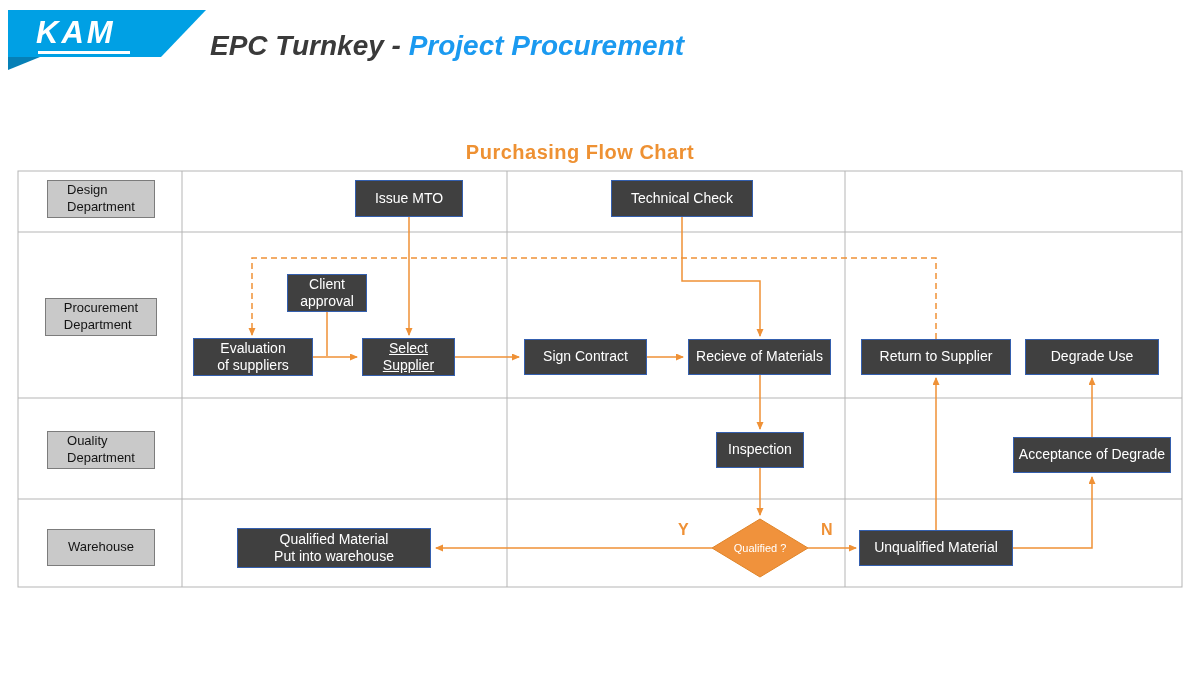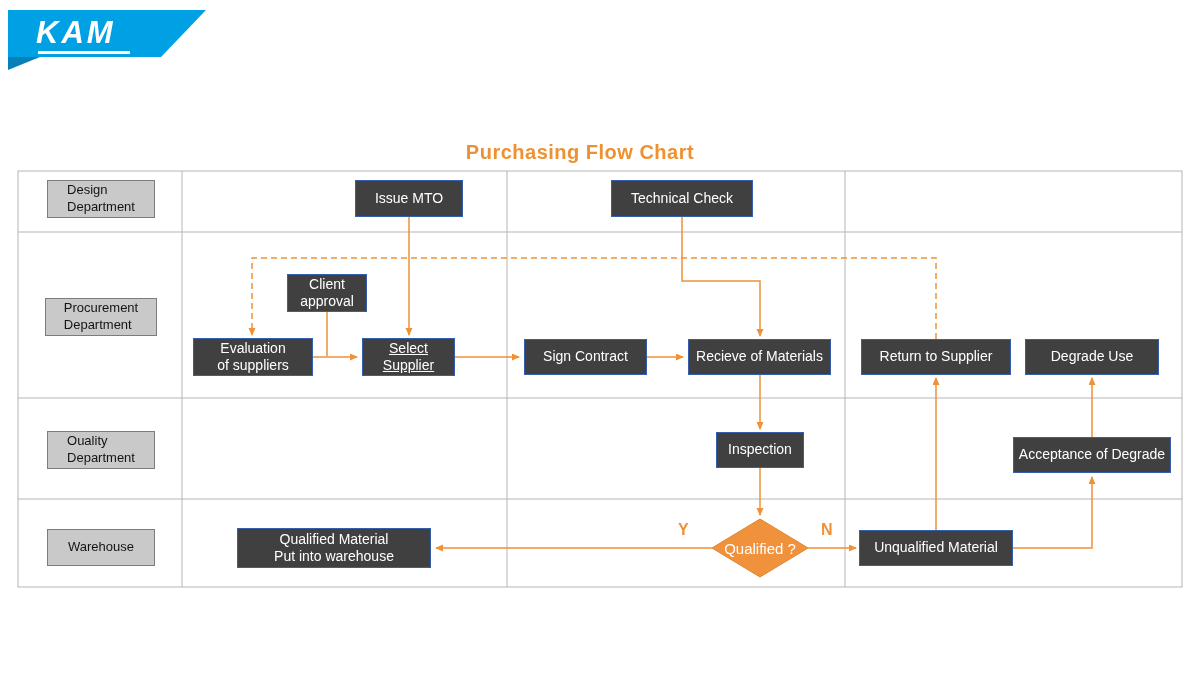--- a/index.html
+++ b/index.html
@@ -23,39 +23,40 @@
 
   .node { position:absolute; background:#404040; border:1px solid #345fae; color:#ffffff;
           display:flex; align-items:center; justify-content:center; text-align:center;
           font-size:14px; line-height:1.25; white-space:pre-line; z-index:2; }
   .lane { position:absolute; background:#c9c9c9; border:1px solid #7c7c7c; color:#141414;
           display:flex; align-items:center; justify-content:center; text-align:left;
           font-size:13px; line-height:1.3; white-space:pre-line; z-index:2; }
 
   .diamond-label { position:absolute; left:712px; top:519px; width:96px; height:58px; z-index:3;
                    display:flex; align-items:center; justify-content:center;
-                   color:#ffffff; font-size:15px; }
+                   color:#ffffff; font-size:11px; }
   .yn { position:absolute; color:#ef9136; font-weight:bold; font-size:16px; z-index:3; }
   .yn-y { left:678px; top:521px; }
   .yn-n { left:821px; top:521px; }
 
   .footer-bar { position:absolute; left:0; top:667px; width:207px; height:8px; background:#00a0e4; }
 </style>
 </head>
 <body>
 
 <div class="slide">
 
   <svg class="logo-svg" width="220" height="75">
     <polygon points="8,10 206,10 161,57 8,57" fill="#00a0e4"></polygon>
     <polygon points="8,57 40,57 8,70" fill="#0680b6"></polygon>
   </svg>
   <div class="logo-text">KAM</div>
   <div class="logo-underline"></div>
 
+  <div class="main-title"><span class="t-dark">EPC Turnkey - </span><span class="t-blue">Project Procurement</span></div>
 
   <div class="chart-title">Purchasing Flow Chart</div>
 
   <svg class="layer" width="1200" height="675" viewBox="0 0 1200 675">
     <defs>
       <marker id="ah" markerWidth="9" markerHeight="8" refX="7" refY="3.5" orient="auto" markerUnits="userSpaceOnUse">
         <path d="M0,0 L8,3.5 L0,7 Z" fill="#ef9136"></path>
       </marker>
     </defs>
 

